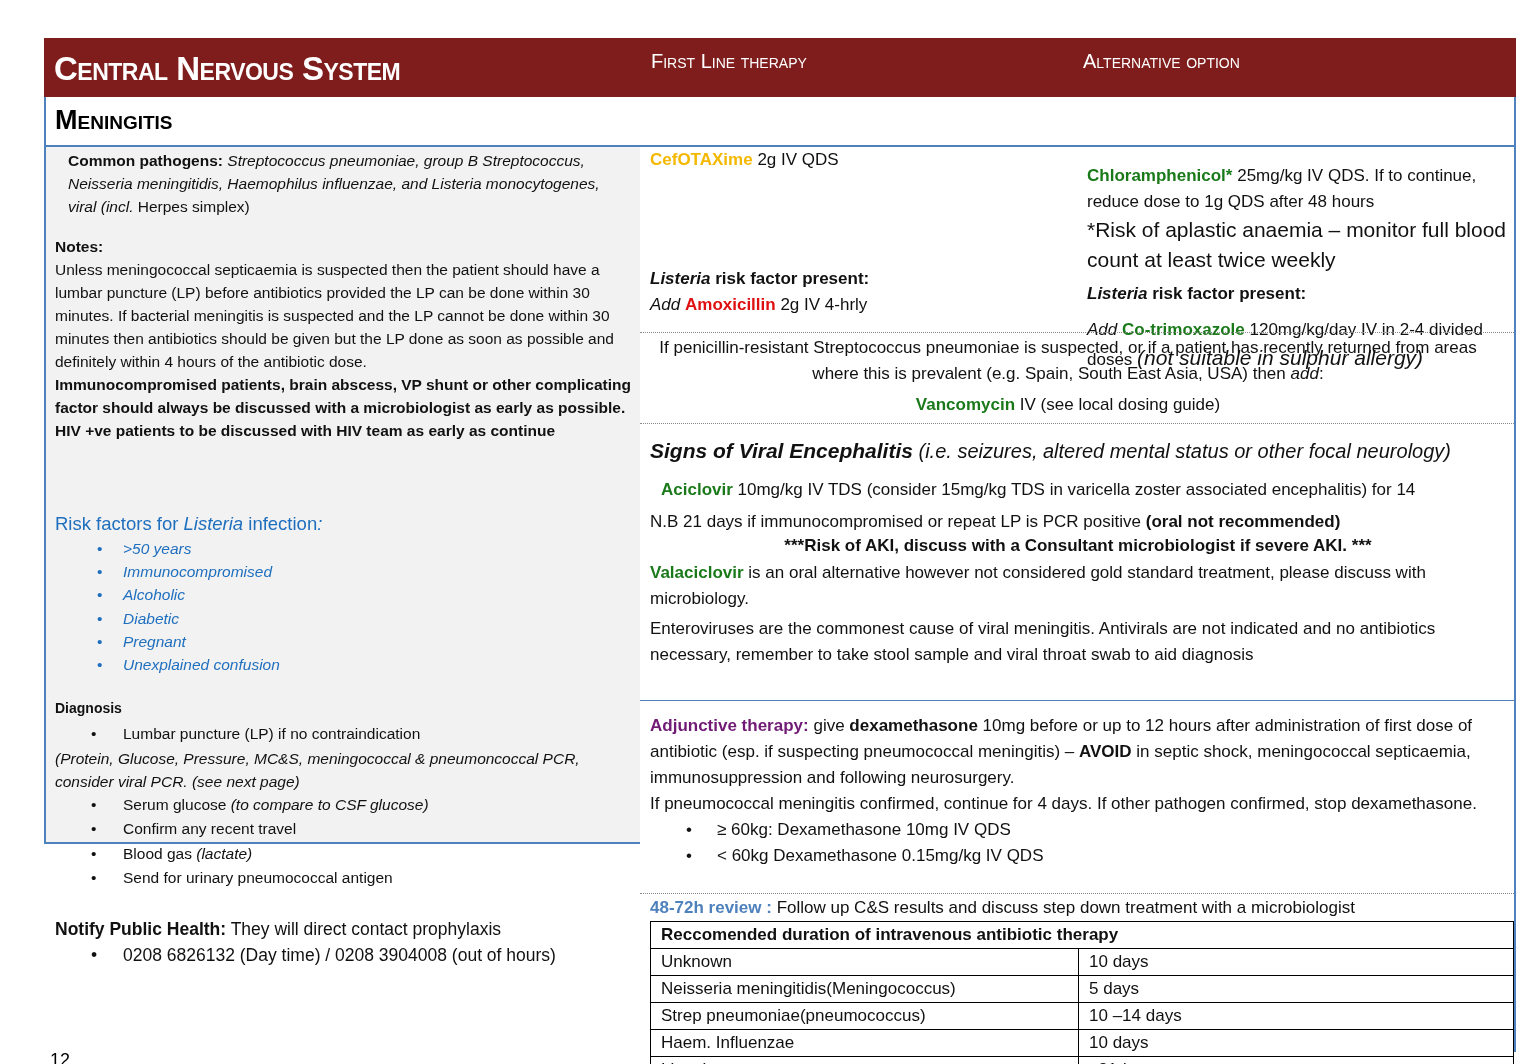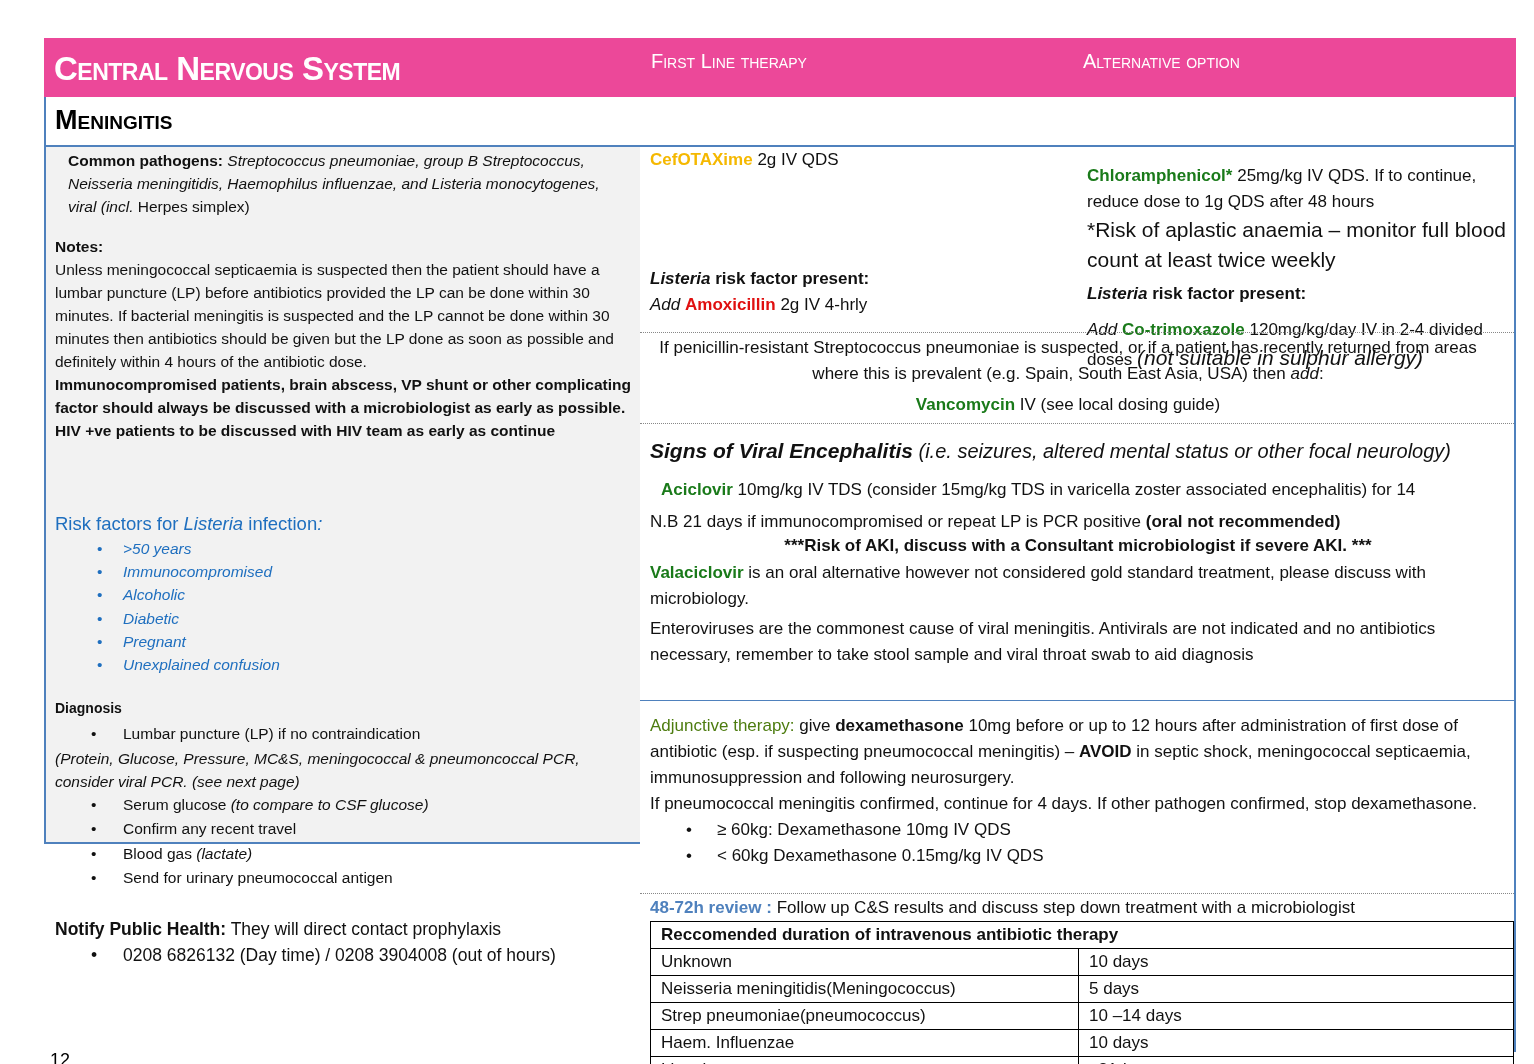--- a/index.html
+++ b/index.html
@@ -1,21 +1,21 @@
 <!DOCTYPE html>
 <html><head>
 <meta charset="utf-8">
 <style>
   * { box-sizing: border-box; margin: 0; padding: 0; }
   html, body { width: 1534px; height: 1064px; background: #ffffff; overflow: hidden; }
   body { position: relative; font-family: "Liberation Sans", sans-serif; color: #111; }
   .page { position: absolute; left: 44px; top: 38px; width: 1472px; height: 1014px; }
 
   
-  .header-band { position: absolute; left: 0; top: 0; width: 1472px; height: 59px; background: #ec4899; }
+  .header-band { position: absolute; left: 0; top: 0; width: 1472px; height: 59px; background: #7f1d1d; }
   .hdr-title { position: absolute; left: 10px; top: 12px; color: #fff; font-family: "Liberation Sans", sans-serif; font-weight: bold; font-size: 33px; font-variant: small-caps; letter-spacing: -0.5px; }
   .hdr-col { position: absolute; top: 12px; color: #fff; font-size: 20px; font-variant: small-caps; }
   .hdr-first { left: 607px; }
   .hdr-alt { left: 1039px; }
 
   
   .sub-band { position: absolute; left: 0; top: 59px; width: 1472px; height: 50px; background: #fff; border-left: 2px solid #4f81bd; border-right: 2px solid #4f81bd; border-bottom: 2px solid #4f81bd; }
   .sub-title { position: absolute; left: 9px; top: 8px; font-weight: bold; font-size: 27px; font-variant: small-caps; color: #000; }
 
   
@@ -37,21 +37,21 @@
   .notify { position: absolute; left: 9px; top: 768px; width: 585px; font-size: 17.5px; line-height: 28px; }
   .notify b { font-weight: bold; }
 
   
   .right-col { position: absolute; left: 596px; top: 109px; width: 876px; height: 905px; border-right: 2px solid #4f81bd; font-size: 17px; line-height: 26px; font-family: "Liberation Sans", sans-serif; }
   .first-line { position: absolute; left: 10px; top: 0px; width: 425px; }
   .alt-line { position: absolute; left: 447px; top: 16px; width: 420px; }
   .drug-orange { color: #f5b800; font-weight: bold; }
   .drug-green { color: #1a7a1a; font-weight: bold; }
   .drug-red { color: #e01010; font-weight: bold; }
-  .purple { color: #4d7c0f; font-weight: normal; }
+  .purple { color: #701a75; font-weight: bold; }
   .blue-lbl { color: #4f81bd; font-weight: bold; }
   .small { font-size: 21px; line-height: 30px; }
   .dotted { position: absolute; left: 0; width: 874px; border-top: 1px dotted #888; }
   .solid-blue { position: absolute; left: 0; width: 874px; border-top: 1px solid #4f81bd; }
   .centered { position: absolute; left: 0; width: 856px; text-align: center; }
   .viral-title { position: absolute; left: 10px; top: 289px; font-size: 20px; line-height: 30px; }
   .viral-title b { font-weight: bold; font-style: italic; font-size: 21px; }
   .viral-title i { font-style: italic; }
   .para { position: absolute; left: 10px; width: 856px; }
   .dexa-bullet { position: relative; padding-left: 67px; }

